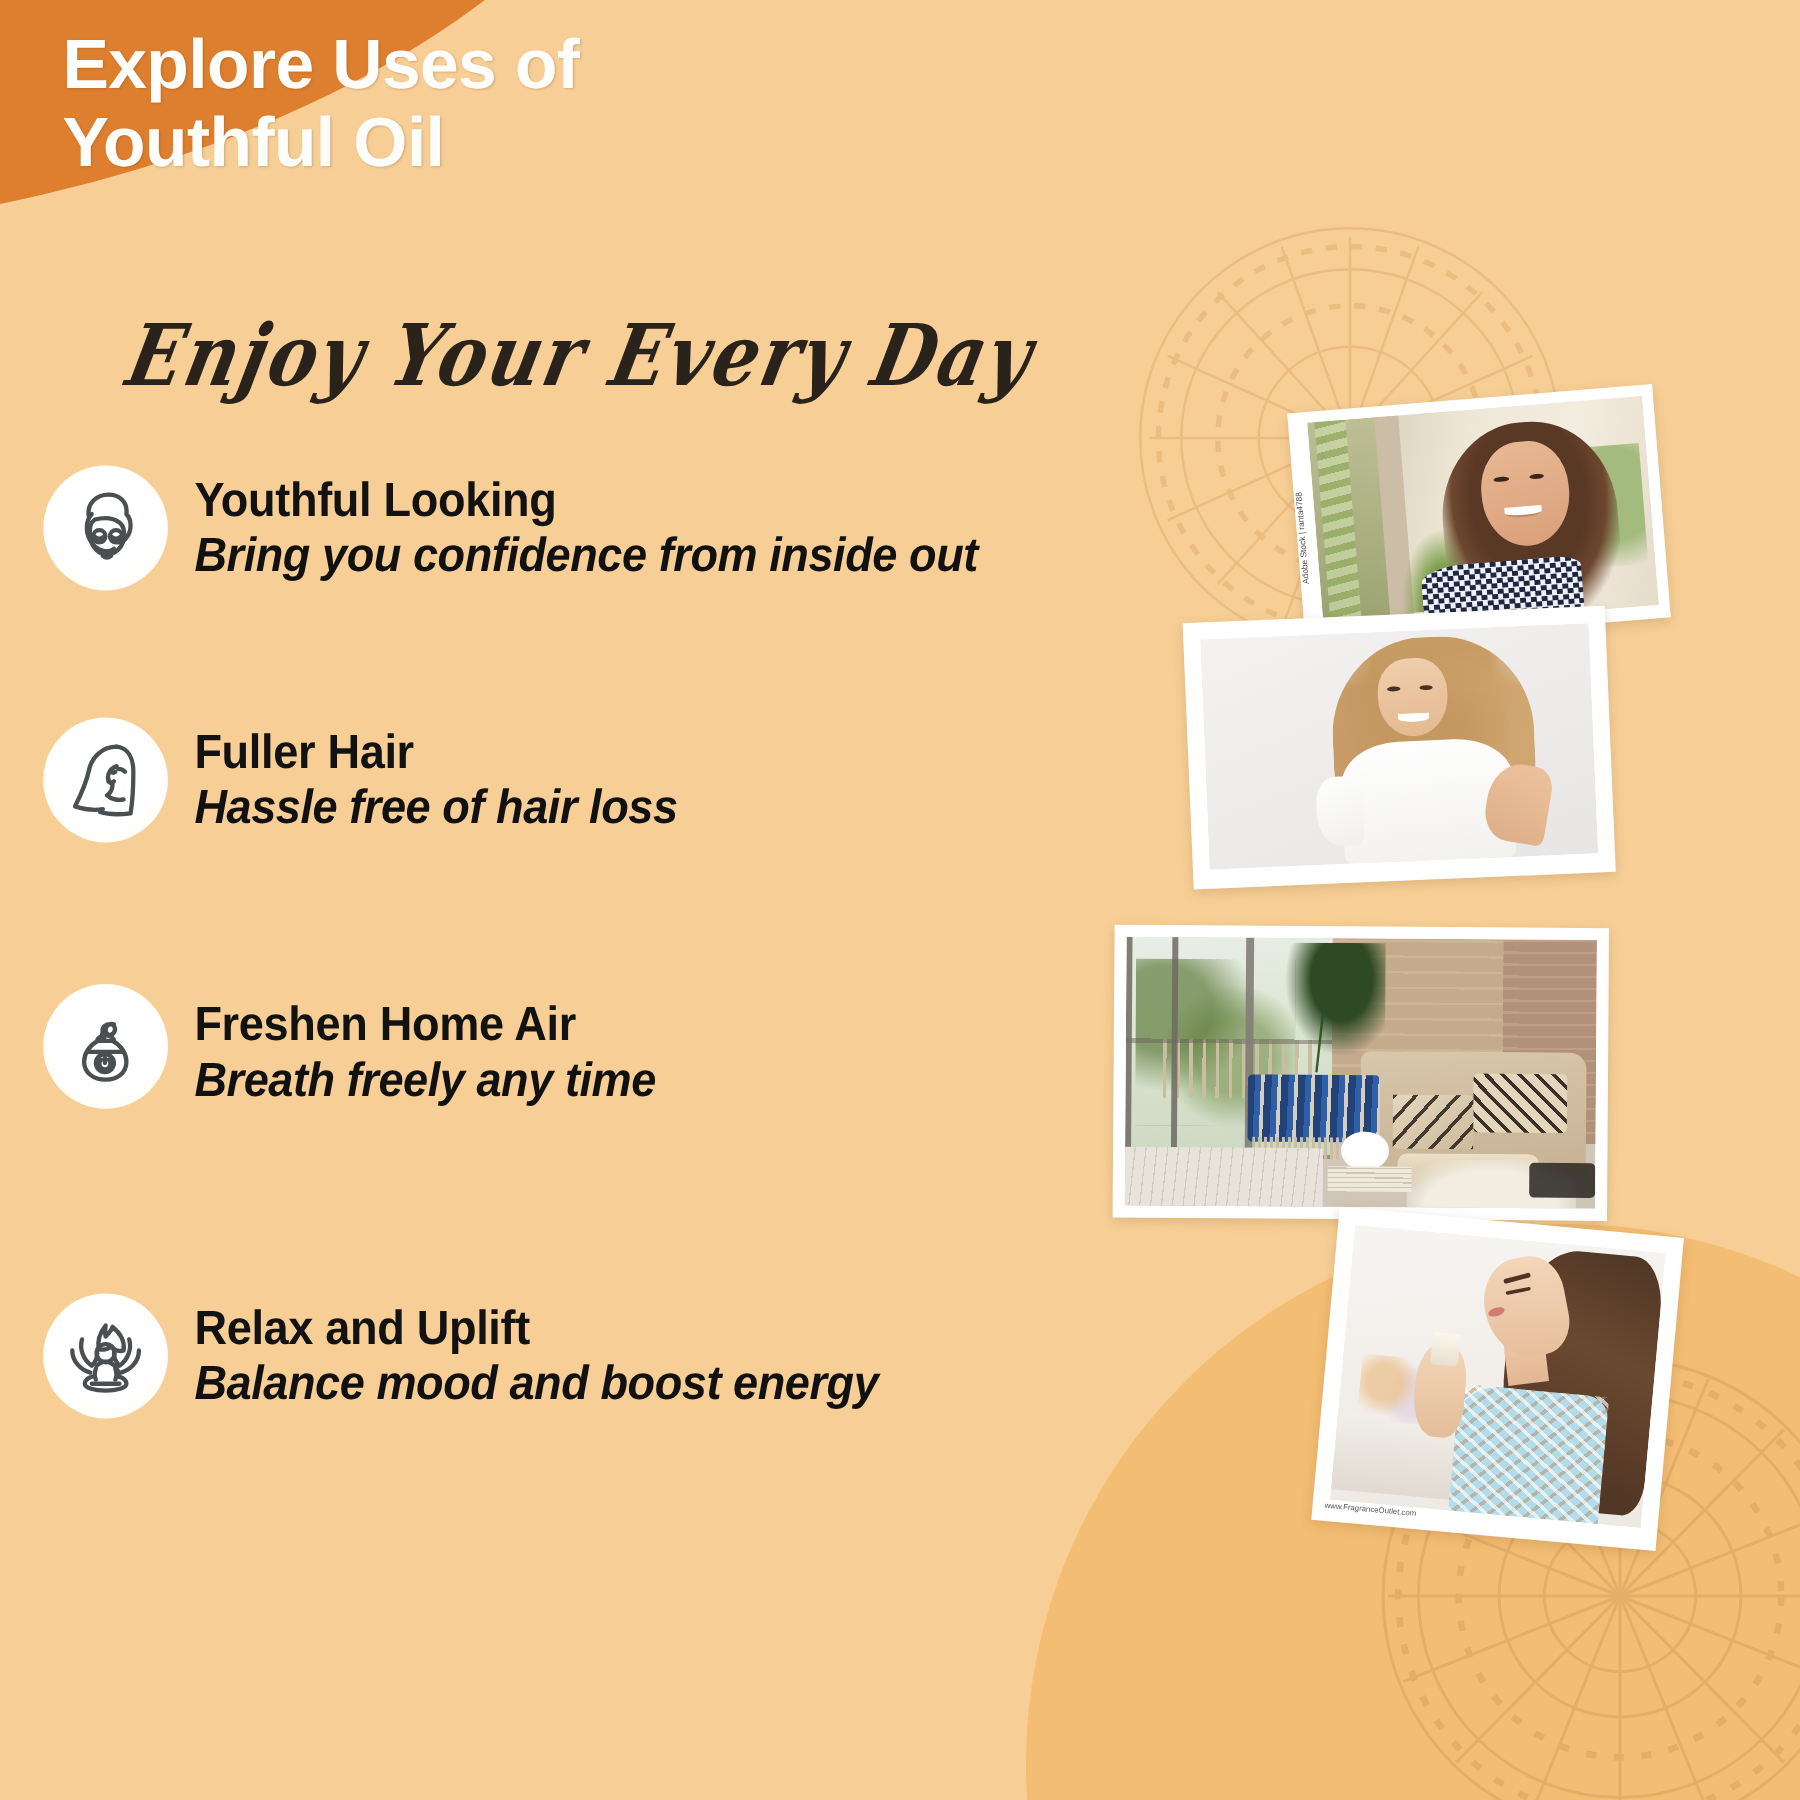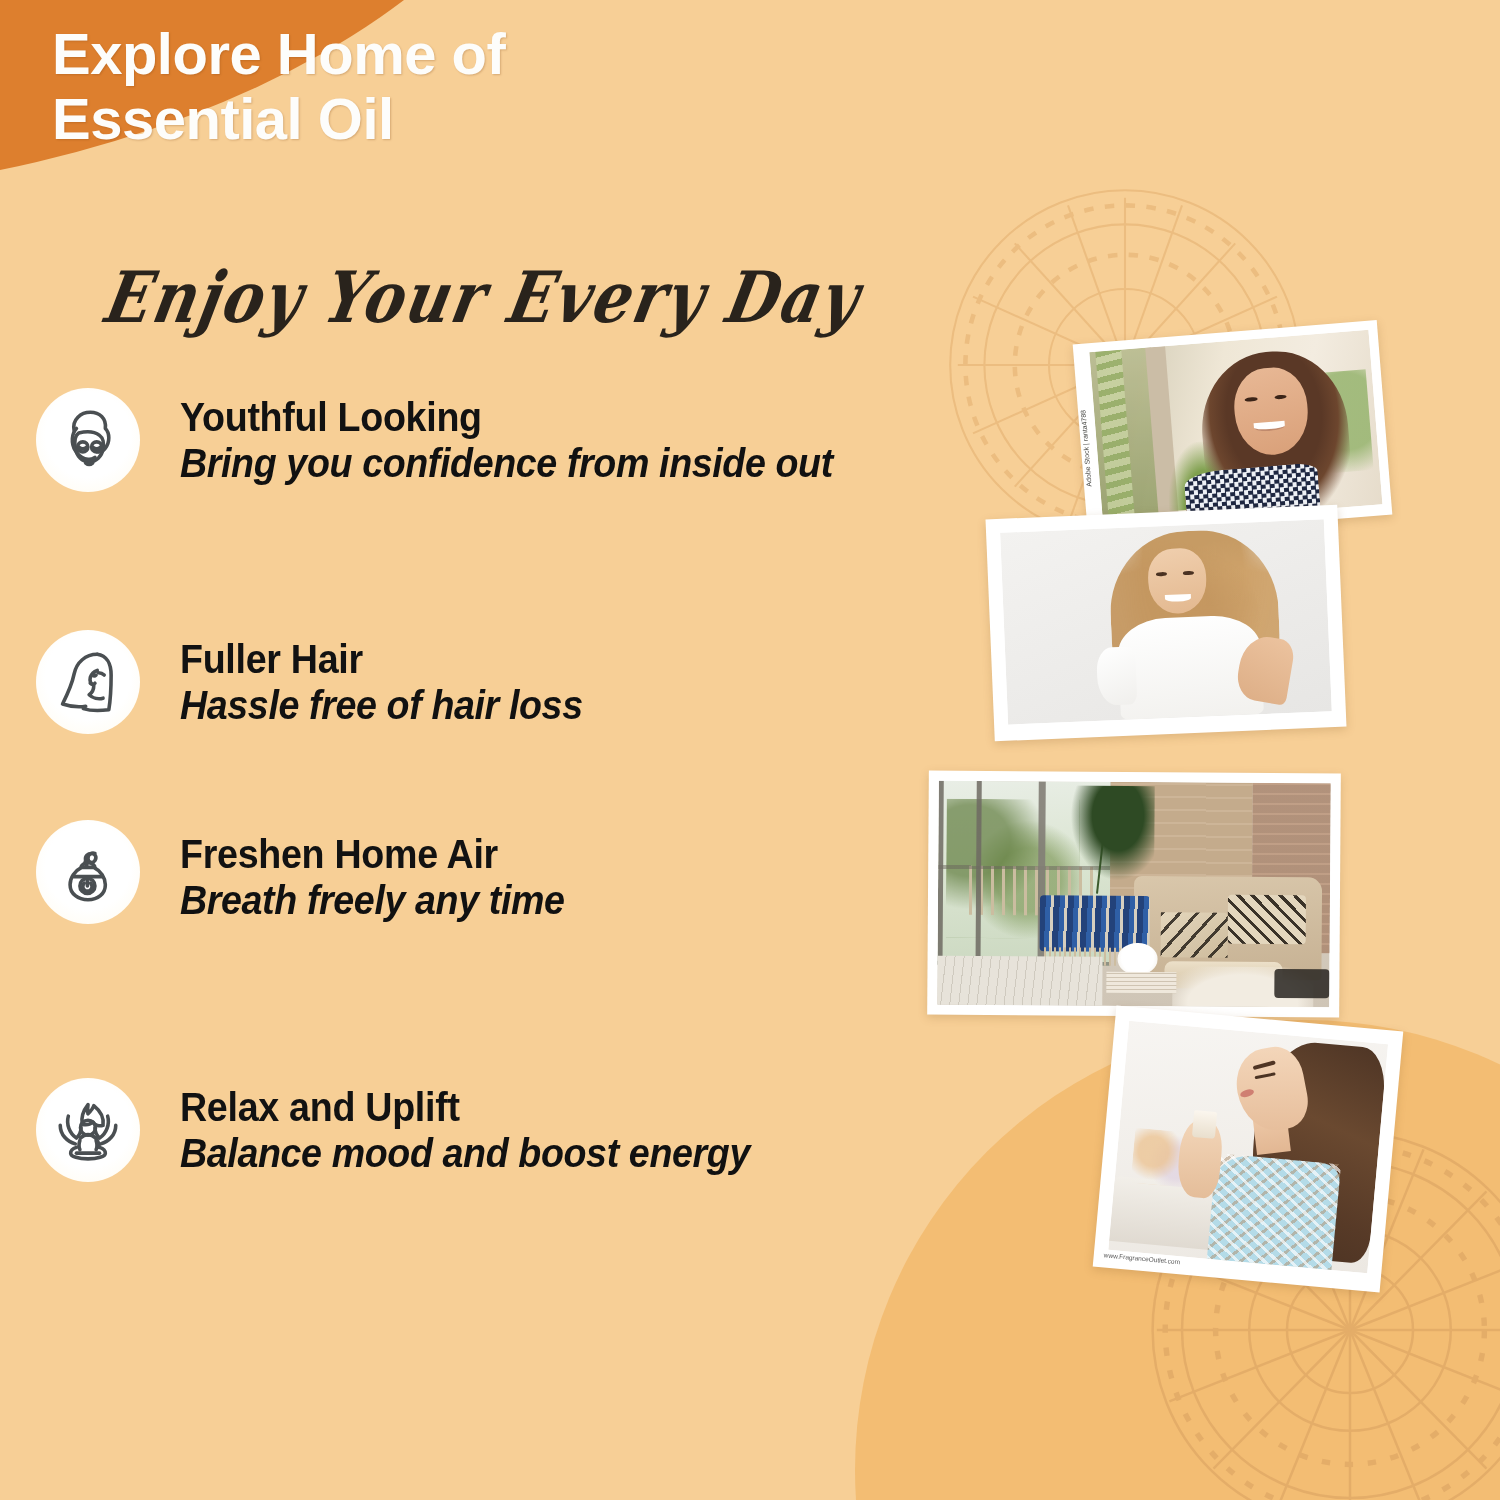--- a/index.html
+++ b/index.html
@@ -65,24 +65,24 @@
     transform-origin:left center;
     white-space:nowrap;
   }
 
   
   .features { position:absolute; left:0; top:0; z-index:6; width:1040px; }
   .feature {
     position:absolute;
     display:flex;
     align-items:center;
-    gap:40px;
+    gap:22px;
   }
   .f1 { left:36px; top:388px; }
-  .f2 { left:36px; top:630px; }
+  .f2 { left:36px; top:598px; }
   .f3 { left:36px; top:820px;align-items:flex-end; }
   .f4 { left:36px; top:1078px; }
 
   .icon-circle {
     flex:0 0 auto;
     width:104px; height:104px;
     border-radius:50%;
     background:radial-gradient(circle at 50% 45%, #ffffff 55%, #fffdf7 74%, rgba(255,253,245,.35) 92%, rgba(255,253,245,0) 100%);
     display:flex; align-items:center; justify-content:center;
   }
@@ -315,21 +315,21 @@
       <path d="M100 100 L65 14"></path>
     </g>
     <g stroke-width="2.6" stroke-dasharray="4 7">
       <circle cx="100" cy="100" r="88"></circle>
       <circle cx="100" cy="100" r="64"></circle>
     </g>
   </g>
 </svg>
 
 <div class="header-blob2"></div>
-<div class="header-title">Explore Home of Essential Oil</div>
+<div class="header-title">Explore Uses of Youthful Oil</div>
 
 <div class="tagline">Enjoy Your Every Day</div>
 
 <div class="features">
 
   <div class="feature f1">
     <span class="icon-circle">
       <svg viewBox="0 0 64 64">
         <path d="M20 24c-2-10 6-16 14-16s14 5 13 14c4 4 4 12 0 17-3 4-7 4-9 2"></path>
         <path d="M22 22c-4 4-5 13-1 19 4 7 12 10 17 6"></path>

